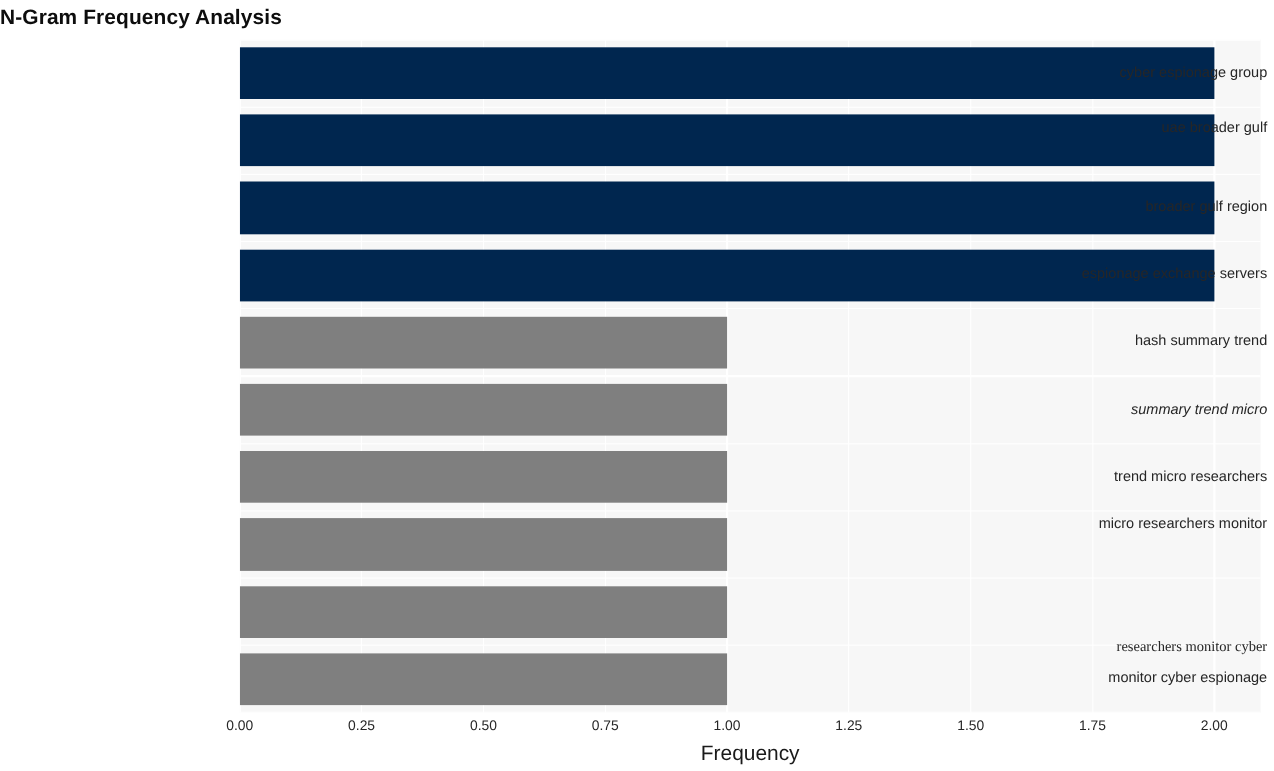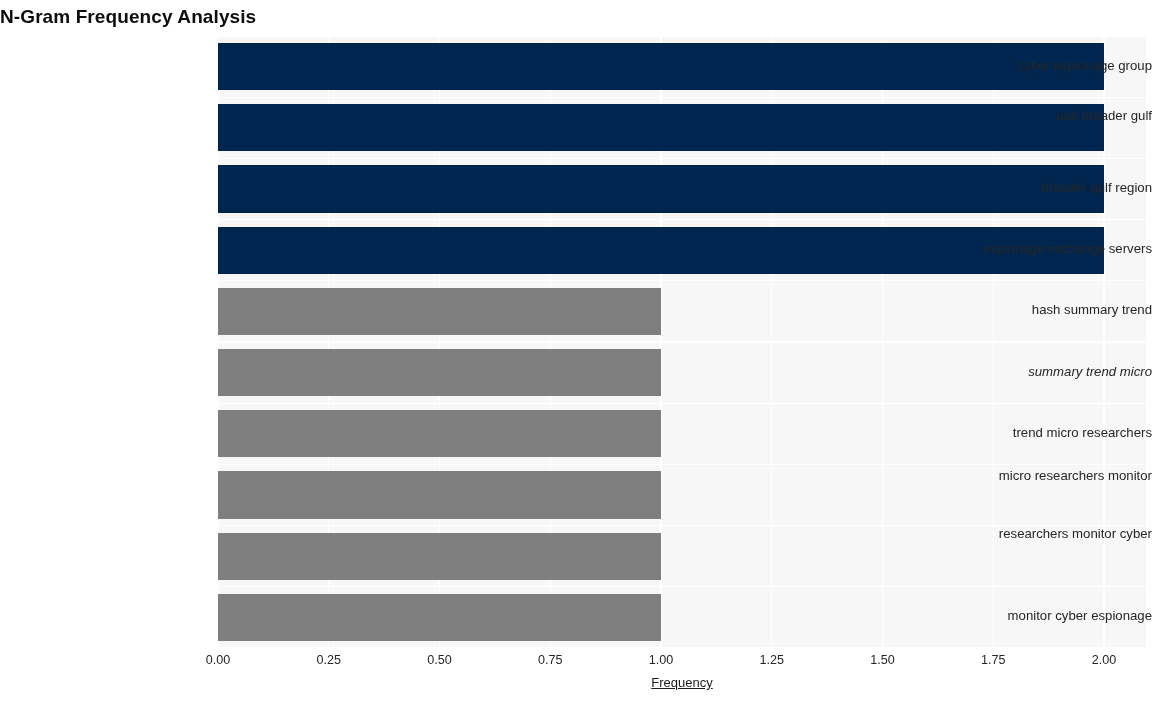--- a/index.html
+++ b/index.html
@@ -92,25 +92,24 @@
     white-space: nowrap;
     line-height: 1;
   }
 
   #xaxis-label {
     position: absolute;
     top: 676px;
     left: 218px;
     width: 928px;
     text-align: center;
-    font-size: 13px;
+    font-size: 19px;
     color: #1a1a1a;
     white-space: nowrap;
     line-height: 1;
-    text-decoration: underline;
   }
 </style>
 </head>
 <body>
 
 <div id="figure">
 
   <div id="chart-title">N-Gram Frequency Analysis</div>
 
   <div id="plot-area">
@@ -148,21 +147,21 @@
 
   <div id="ytick-layer">
       <div class="ytick" style="top: 58.6px;">cyber espionage group</div>
       <div class="ytick" style="top: 109px;">uae broader gulf</div>
       <div class="ytick" style="top: 181px;">broader gulf region</div>
       <div class="ytick" style="top: 242.2px;">espionage exchange servers</div>
       <div class="ytick" style="top: 303.4px;">hash summary trend</div>
       <div class="ytick" style="top: 364.6px; font-style: italic;">summary trend micro</div>
       <div class="ytick" style="top: 425.8px; text-align: right;">trend micro researchers</div>
       <div class="ytick" style="top: 469px;">micro researchers monitor</div>
-      <div class="ytick" style="top: 527px;">researchers monitor cyber</div>
+      <div class="ytick" style="top: 581px; font-family: Liberation Serif, serif;">researchers monitor cyber</div>
       <div class="ytick" style="top: 609.4px;">monitor cyber espionage</div>
     </div>
   <div id="xtick-layer">
       <div class="xtick" style="left: 173px;">0.00</div>
       <div class="xtick" style="left: 283.74px;">0.25</div>
       <div class="xtick" style="left: 394.48px;">0.50</div>
       <div class="xtick" style="left: 505.22px;">0.75</div>
       <div class="xtick" style="left: 615.959px;">1.00</div>
       <div class="xtick" style="left: 726.699px;">1.25</div>
       <div class="xtick" style="left: 837.439px;">1.50</div>

